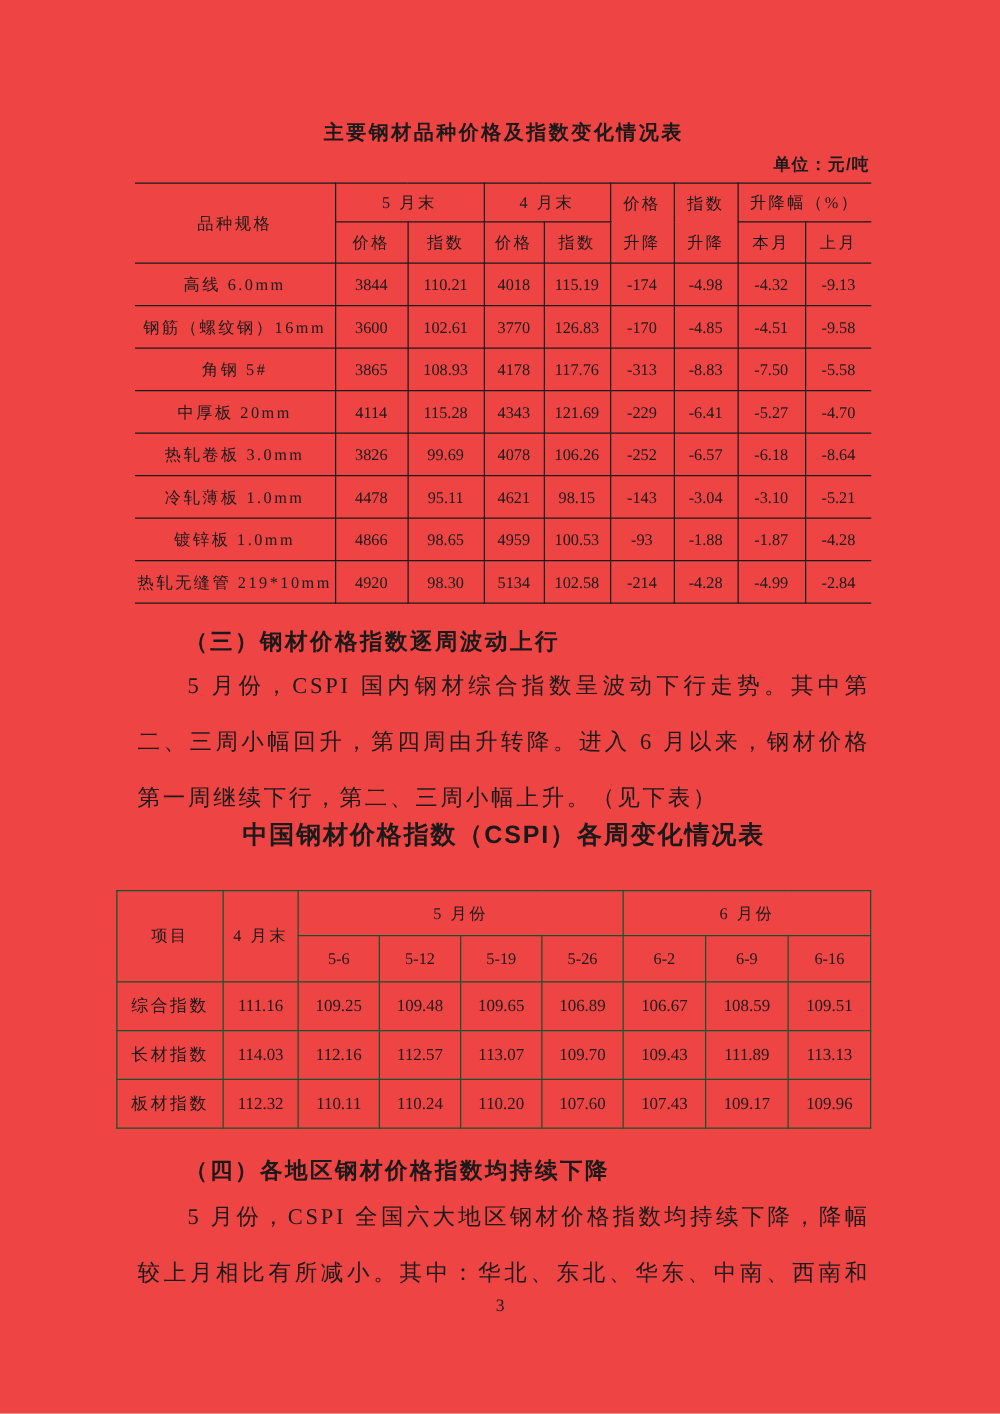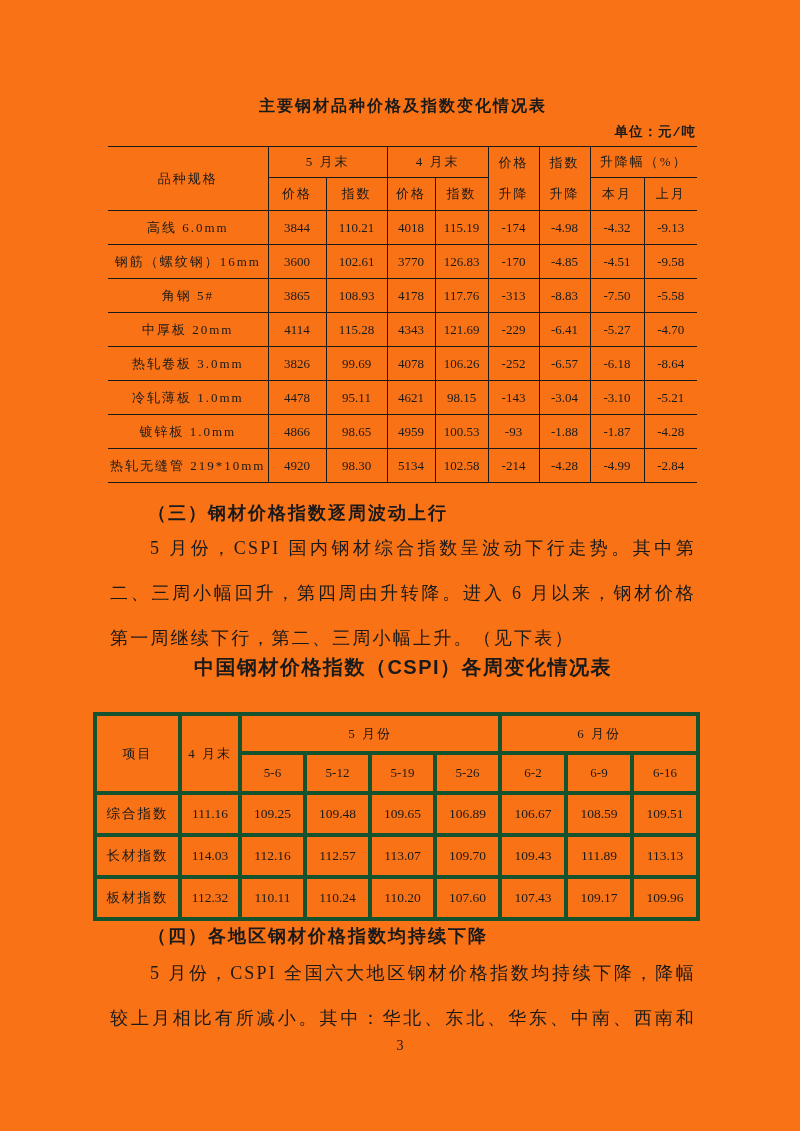--- a/index.html
+++ b/index.html
@@ -1,46 +1,46 @@
 <!DOCTYPE html>
 <html><head>
 <meta charset="utf-8">
 <style>
   html,body{margin:0;padding:0;background:#ffffff;}
-  .page{position:relative;width:800px;height:1131px;background:#f97316;color:#1a1a1a;
+  .page{position:relative;width:800px;height:1131px;background:#ef4444;color:#1a1a1a;
         font-family:"Liberation Serif","DejaVu Serif",serif;overflow:hidden;}
   .col{position:absolute;left:110px;width:586px;}
 
   .doc-title{font-family:"Liberation Sans","DejaVu Sans",sans-serif;font-weight:bold;
              text-align:center;letter-spacing:2px;}
   .t1-title{top:96px;font-size:16px;}
   .t2-title{top:654px;font-size:20px;letter-spacing:1.5px;}
   .unit{font-family:"Liberation Sans","DejaVu Sans",sans-serif;font-weight:bold;
         font-size:13.5px;text-align:right;letter-spacing:1px;}
-  .t1-unit{top:123px;padding-right:14px;font-family:Liberation Mono, monospace;}
+  .t1-unit{top:123px;padding-right:14px;}
   .t2-unit{top:689px;padding-right:28px;}
 
   table{border-collapse:collapse;table-layout:fixed;}
   td{text-align:center;vertical-align:middle;font-size:13px;padding:0 1px;overflow:hidden;}
   .zh{letter-spacing:2px;}
 
   
   .t1{position:absolute;top:146px;left:-2px;width:589px;}
   .t1 td{border:1px solid #1a1a1a;}
   .t1 tr td:first-child{border-left:none;}
   .t1 tr td:last-child{border-right:none;}
   .t1 .hr1 td{height:30px;}
   .t1 .hr2 td{height:32px;}
   .t1 .dr td{height:33px;}
   .two-line{padding:0;}
   .two-line .stack{display:flex;flex-direction:column;justify-content:space-around;height:62px;}
 
   
   .t2{position:absolute;top:712px;left:-17px;width:603px;}
-  .t2 td{border:4px solid #14532d;}
+  .t2 td{border:1px solid #14532d;}
   .t2 .hr1 td{height:35px;}
   .t2 .hr2 td{height:36px;}
   .t2 .dr td{height:38px;font-size:13.5px;}
 
   .sec-head{position:absolute;font-size:18px;font-weight:bold;letter-spacing:2px;
             text-indent:38px;white-space:nowrap;}
   .sec3{top:501px;}
   .sec4{top:924px;}
   .para{position:absolute;font-size:18px;line-height:45px;letter-spacing:2.2px;
         text-align:justify;text-indent:40px;}

